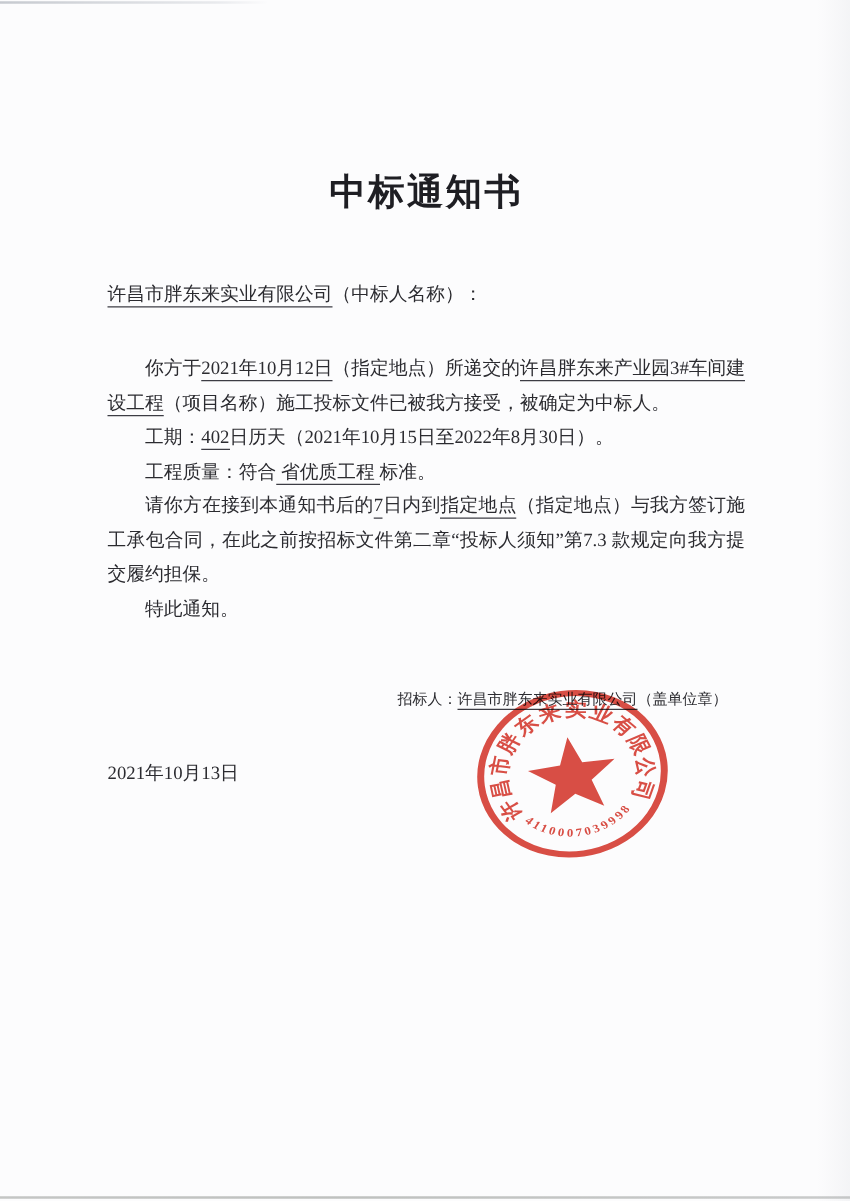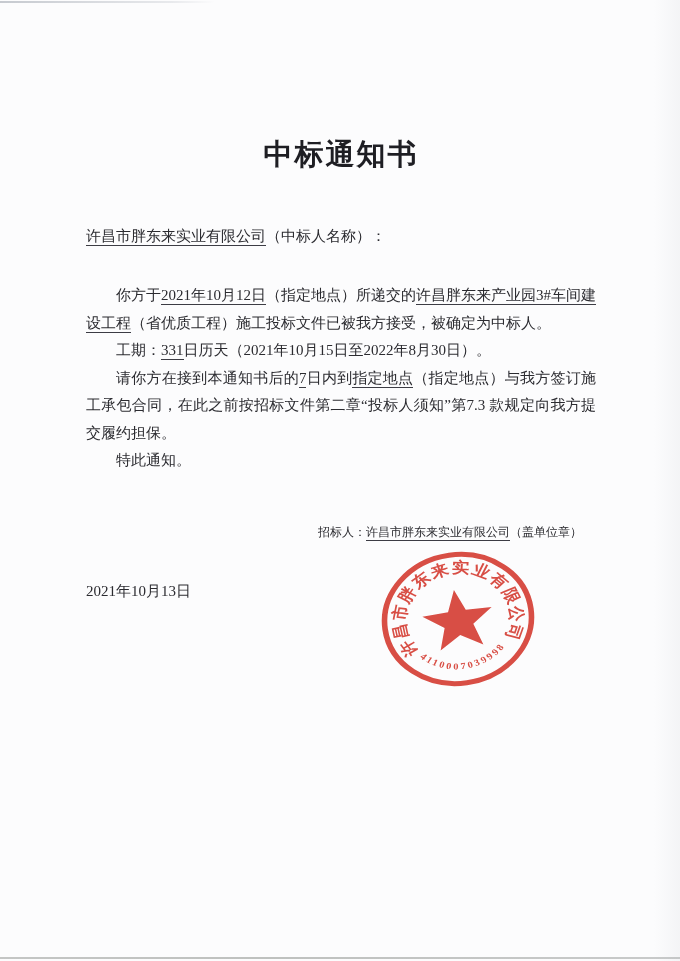--- a/index.html
+++ b/index.html
@@ -49,22 +49,23 @@
   <div class="edge-topleft"></div>
   <div class="edge-right"></div>
 
   <div class="doc">
 
     <div class="title">中标通知书</div>
 
     <div class="recipient"><span class="u">许昌市胖东来实业有限公司</span><span>（中标人名称）：</span></div>
 
     <div class="body-block">
-      <div class="para"><span>你方于</span><span class="u">2021年10月12日</span><span>（指定地点）所递交的</span><span class="u">许昌胖东来产业园3#车间建设工程</span><span>（省优质工程）施工投标文件已被我方接受，被确定为中标人。</span></div>
-      <div class="para"><span>工期：</span><span class="u">331</span><span>日历天（2021年10月15日至2022年8月30日）。</span></div>
+      <div class="para"><span>你方于</span><span class="u">2021年10月12日</span><span>（指定地点）所递交的</span><span class="u">许昌胖东来产业园3#车间建设工程</span><span>（项目名称）施工投标文件已被我方接受，被确定为中标人。</span></div>
+      <div class="para"><span>工期：</span><span class="u">402</span><span>日历天（2021年10月15日至2022年8月30日）。</span></div>
+      <div class="para"><span>工程质量：符合</span><span class="u"> 省优质工程 </span><span> 标准。</span></div>
       <div class="para"><span>请你方在接到本通知书后的</span><span class="u">7</span><span>日内到</span><span class="u">指定地点</span><span>（指定地点）与我方签订施工承包合同，在此之前按招标文件第二章“投标人须知”第7.3 款规定向我方提交履约担保。</span></div>
       <div class="para">特此通知。</div>
     </div>
 
     <div class="signature-row"><span>招标人：</span><span class="u">许昌市胖东来实业有限公司</span><span>（盖单位章）</span></div>
 
     <div class="date-row">2021年10月13日</div>
 
   </div>
 

